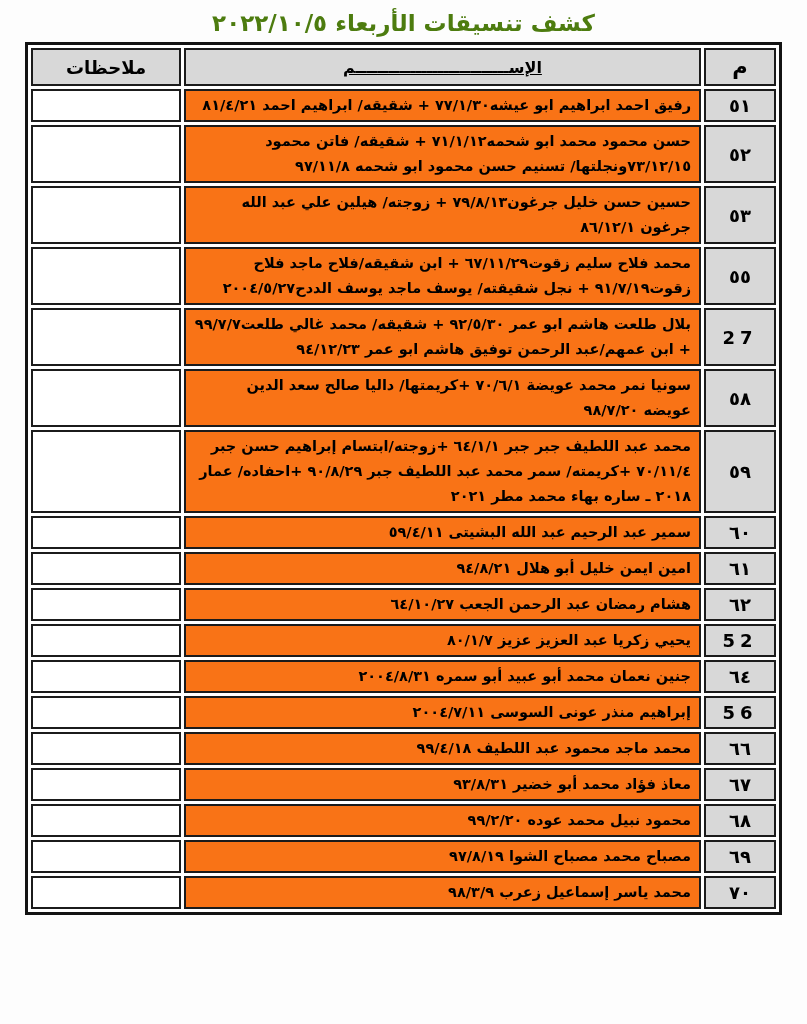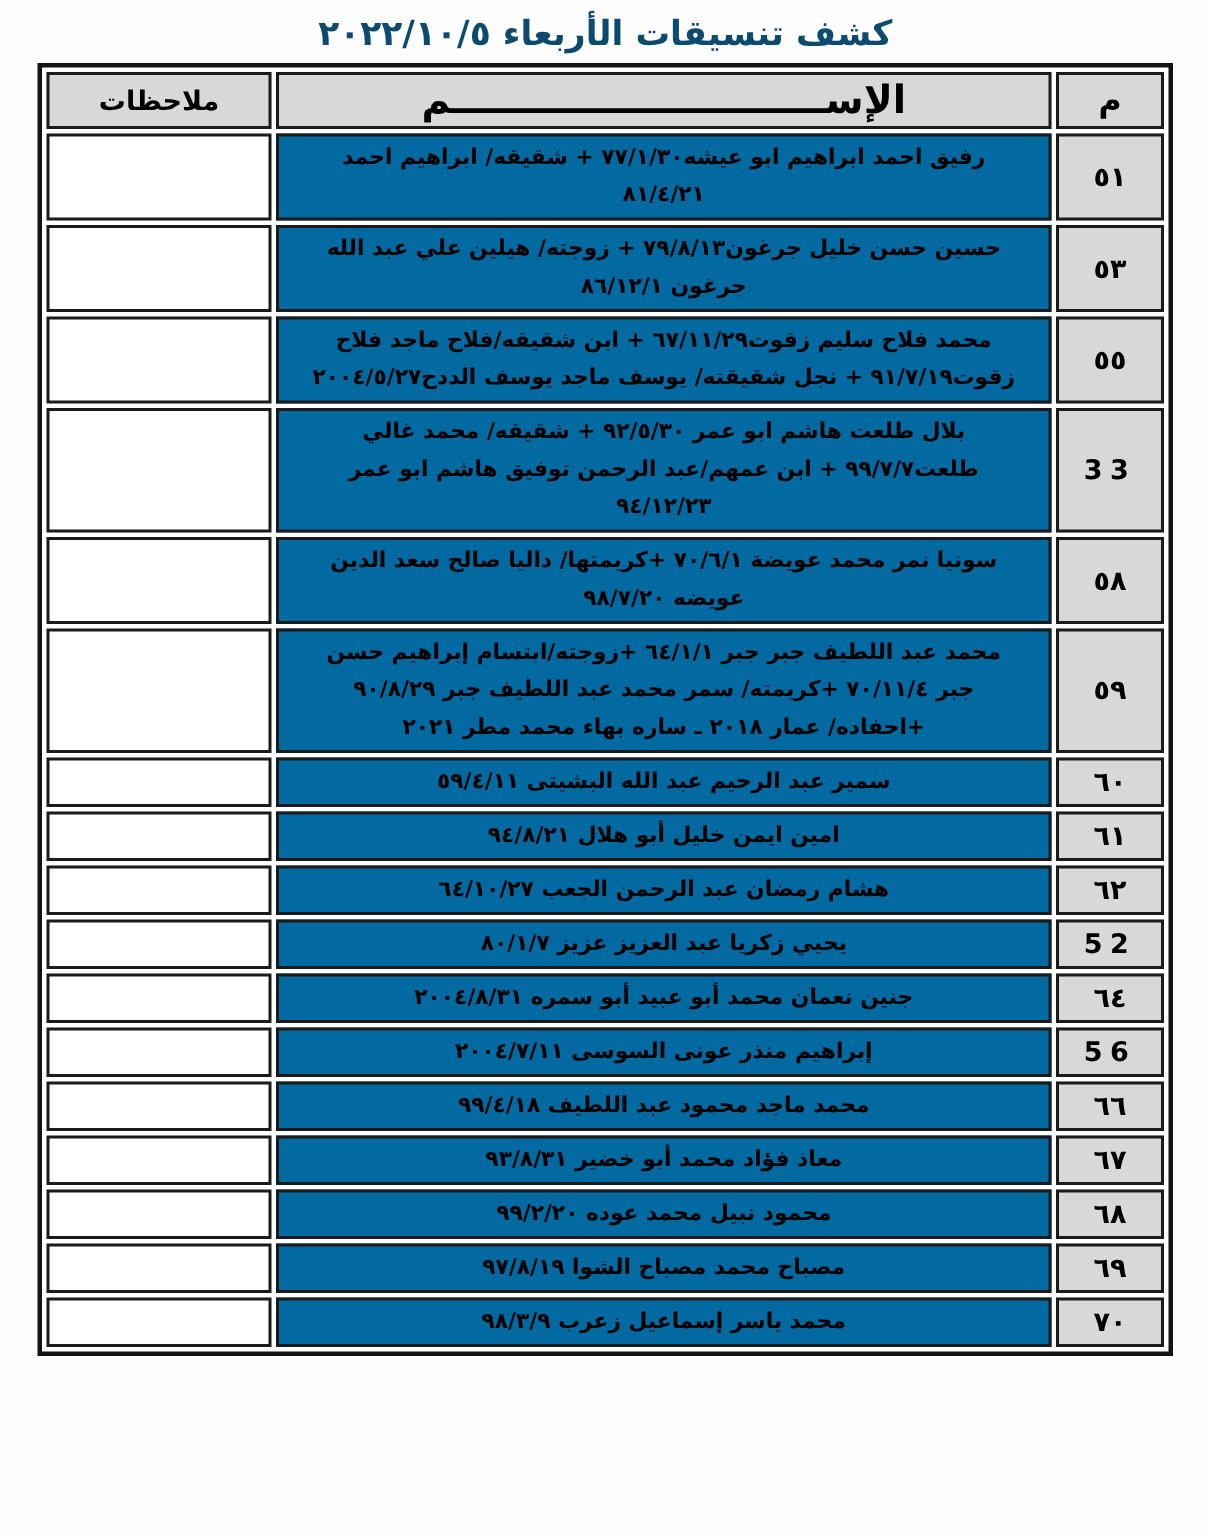--- a/index.html
+++ b/index.html
@@ -14,21 +14,21 @@
     background: #fdfdfd;
     box-sizing: border-box;
     padding-top: 8px;
     overflow: hidden;
   }
   .title {
     direction: rtl;
     text-align: center;
     font-size: 23px;
     font-weight: bold;
-    color: #0c4a6e;
+    color: #4d7c0f;
     margin: 2px 0 6px 0;
     letter-spacing: 0.5px;
   }
   table.roster {
     direction: rtl;
     table-layout: fixed;
     width: 757px;
     margin: 0 auto;
     border-collapse: separate;
     border-spacing: 3px;
@@ -45,40 +45,39 @@
     background: #d8d8d8;
     font-weight: bold;
     text-align: center;
     height: 38px;
     vertical-align: middle;
   }
   .col-num   { width: 72px; }
   .col-name  { width: auto; }
   .col-notes { width: 150px; }
   th.col-num   { font-size: 21px; }
-  th.col-name  { font-size: 26px; }
+  th.col-name  { font-size: 16px; text-decoration: underline; }
   th.col-notes { font-size: 18px; }
   td.num {
     background: #d8d8d8;
     text-align: center;
     vertical-align: middle;
     font-weight: bold;
     font-size: 18px;
     letter-spacing: 5px;
     height: 27px;
     margin-top: 20px;
   }
   td.name {
-    background: #0369a1;
-    text-align: center;
+    background: #f97316;
     vertical-align: middle;
     font-weight: bold;
     font-size: 14.5px;
     line-height: 25px;
-    padding: 2px 20px;
+    padding: 2px 8px;
   }
   td.notes {
     background: #ffffff;
   }
 </style>
 </head>
 <body>
 
 <div class="page">
   <div class="title">كشف تنسيقات الأربعاء  ٢٠٢٢/١٠/٥</div>
@@ -96,31 +95,36 @@
         <th class="col-notes">ملاحظات</th>
       </tr>
     </thead>
     <tbody id="table-body">
         <tr>
           <td class="num">٥١</td>
           <td class="name">رفيق احمد ابراهيم ابو عيشه٧٧/١/٣٠ + شقيقه/ ابراهيم احمد ٨١/٤/٢١</td>
           <td class="notes"></td>
         </tr>
         <tr>
+          <td class="num">٥٢</td>
+          <td class="name">حسن محمود محمد ابو شحمه٧١/١/١٢ + شقيقه/ فاتن محمود ٧٣/١٢/١٥ونجلتها/ تسنيم حسن محمود ابو شحمه ٩٧/١١/٨</td>
+          <td class="notes"></td>
+        </tr>
+        <tr>
           <td class="num">٥٣</td>
           <td class="name">حسين حسن خليل جرغون٧٩/٨/١٣ + زوجته/ هيلين علي عبد الله جرغون ٨٦/١٢/١</td>
           <td class="notes"></td>
         </tr>
         <tr>
           <td class="num">٥٥</td>
           <td class="name">محمد فلاح سليم زقوت٦٧/١١/٢٩ + ابن شقيقه/فلاح ماجد فلاح زقوت٩١/٧/١٩ + نجل شقيقته/ يوسف ماجد يوسف الددح٢٠٠٤/٥/٢٧</td>
           <td class="notes"></td>
         </tr>
         <tr>
-          <td class="num">33</td>
+          <td class="num">27</td>
           <td class="name">بلال طلعت هاشم ابو عمر ٩٢/٥/٣٠ + شقيقه/ محمد غالي طلعت٩٩/٧/٧ + ابن عمهم/عبد الرحمن توفيق هاشم ابو عمر ٩٤/١٢/٢٣</td>
           <td class="notes"></td>
         </tr>
         <tr>
           <td class="num">٥٨</td>
           <td class="name">سونيا نمر محمد عويضة ٧٠/٦/١ +كريمتها/ داليا صالح سعد الدين عويضه ٩٨/٧/٢٠</td>
           <td class="notes"></td>
         </tr>
         <tr>
           <td class="num">٥٩</td>

